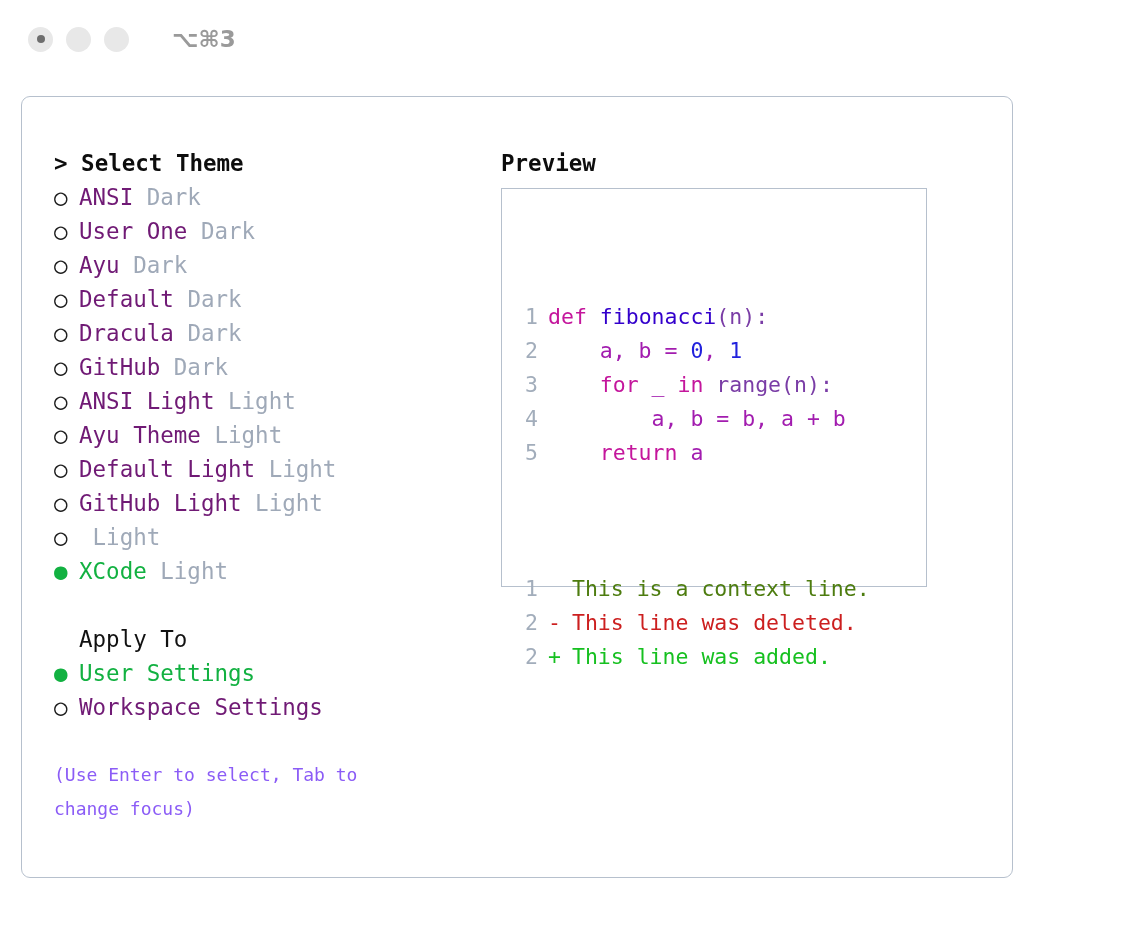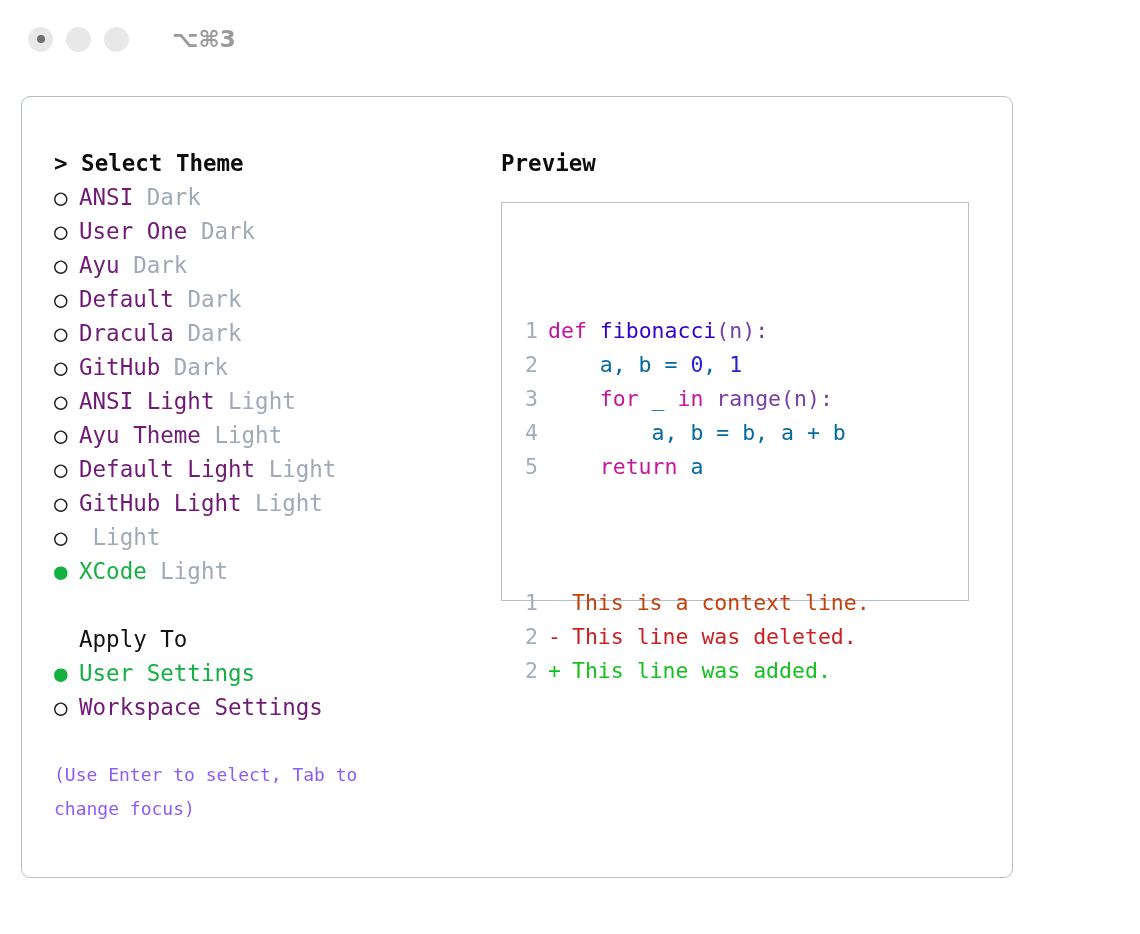--- a/index.html
+++ b/index.html
@@ -147,22 +147,22 @@
   }
   .preview-label {
     font-size: 22.5px;
     line-height: 34px;
     font-weight: bold;
     color: #0d0d0d;
     white-space: pre;
   }
 
   .preview-box {
-    margin-top: 22px;
-    width: 468px;
+    margin-top: 8px;
+    width: 426px;
     height: 399px;
     border: 1.6px solid #b6c0cd;
     box-sizing: border-box;
     background: #ffffff;
     position: relative;
   }
 
   .code {
     position: absolute;
     left: 12px;
@@ -180,24 +180,24 @@
     color: #a2adbb;
   }
   .gap { display: inline-block; width: 10px; }
 
   
   .kw   { color: #c4169c; }
   .fn   { color: #3300cc; }
   .num  { color: #2222dd; }
   .bi   { color: #7a3da6; }
   .pn   { color: #7a3da6; }
-  .txt  { color: #0369a1; }
+  .txt  { color: #a21caf; }
 
   .diff-block { margin-top: 34px; }
-  .d-ctx  { color: #c2410c; }
+  .d-ctx  { color: #4d7c0f; }
   .d-del  { color: #cc1f1f; }
   .d-add  { color: #16c020; }
   .sign   { display: inline-block; width: 11px; }
 </style>
 </head>
 <body>
 
 <div class="page">
 
   <div class="titlebar">

